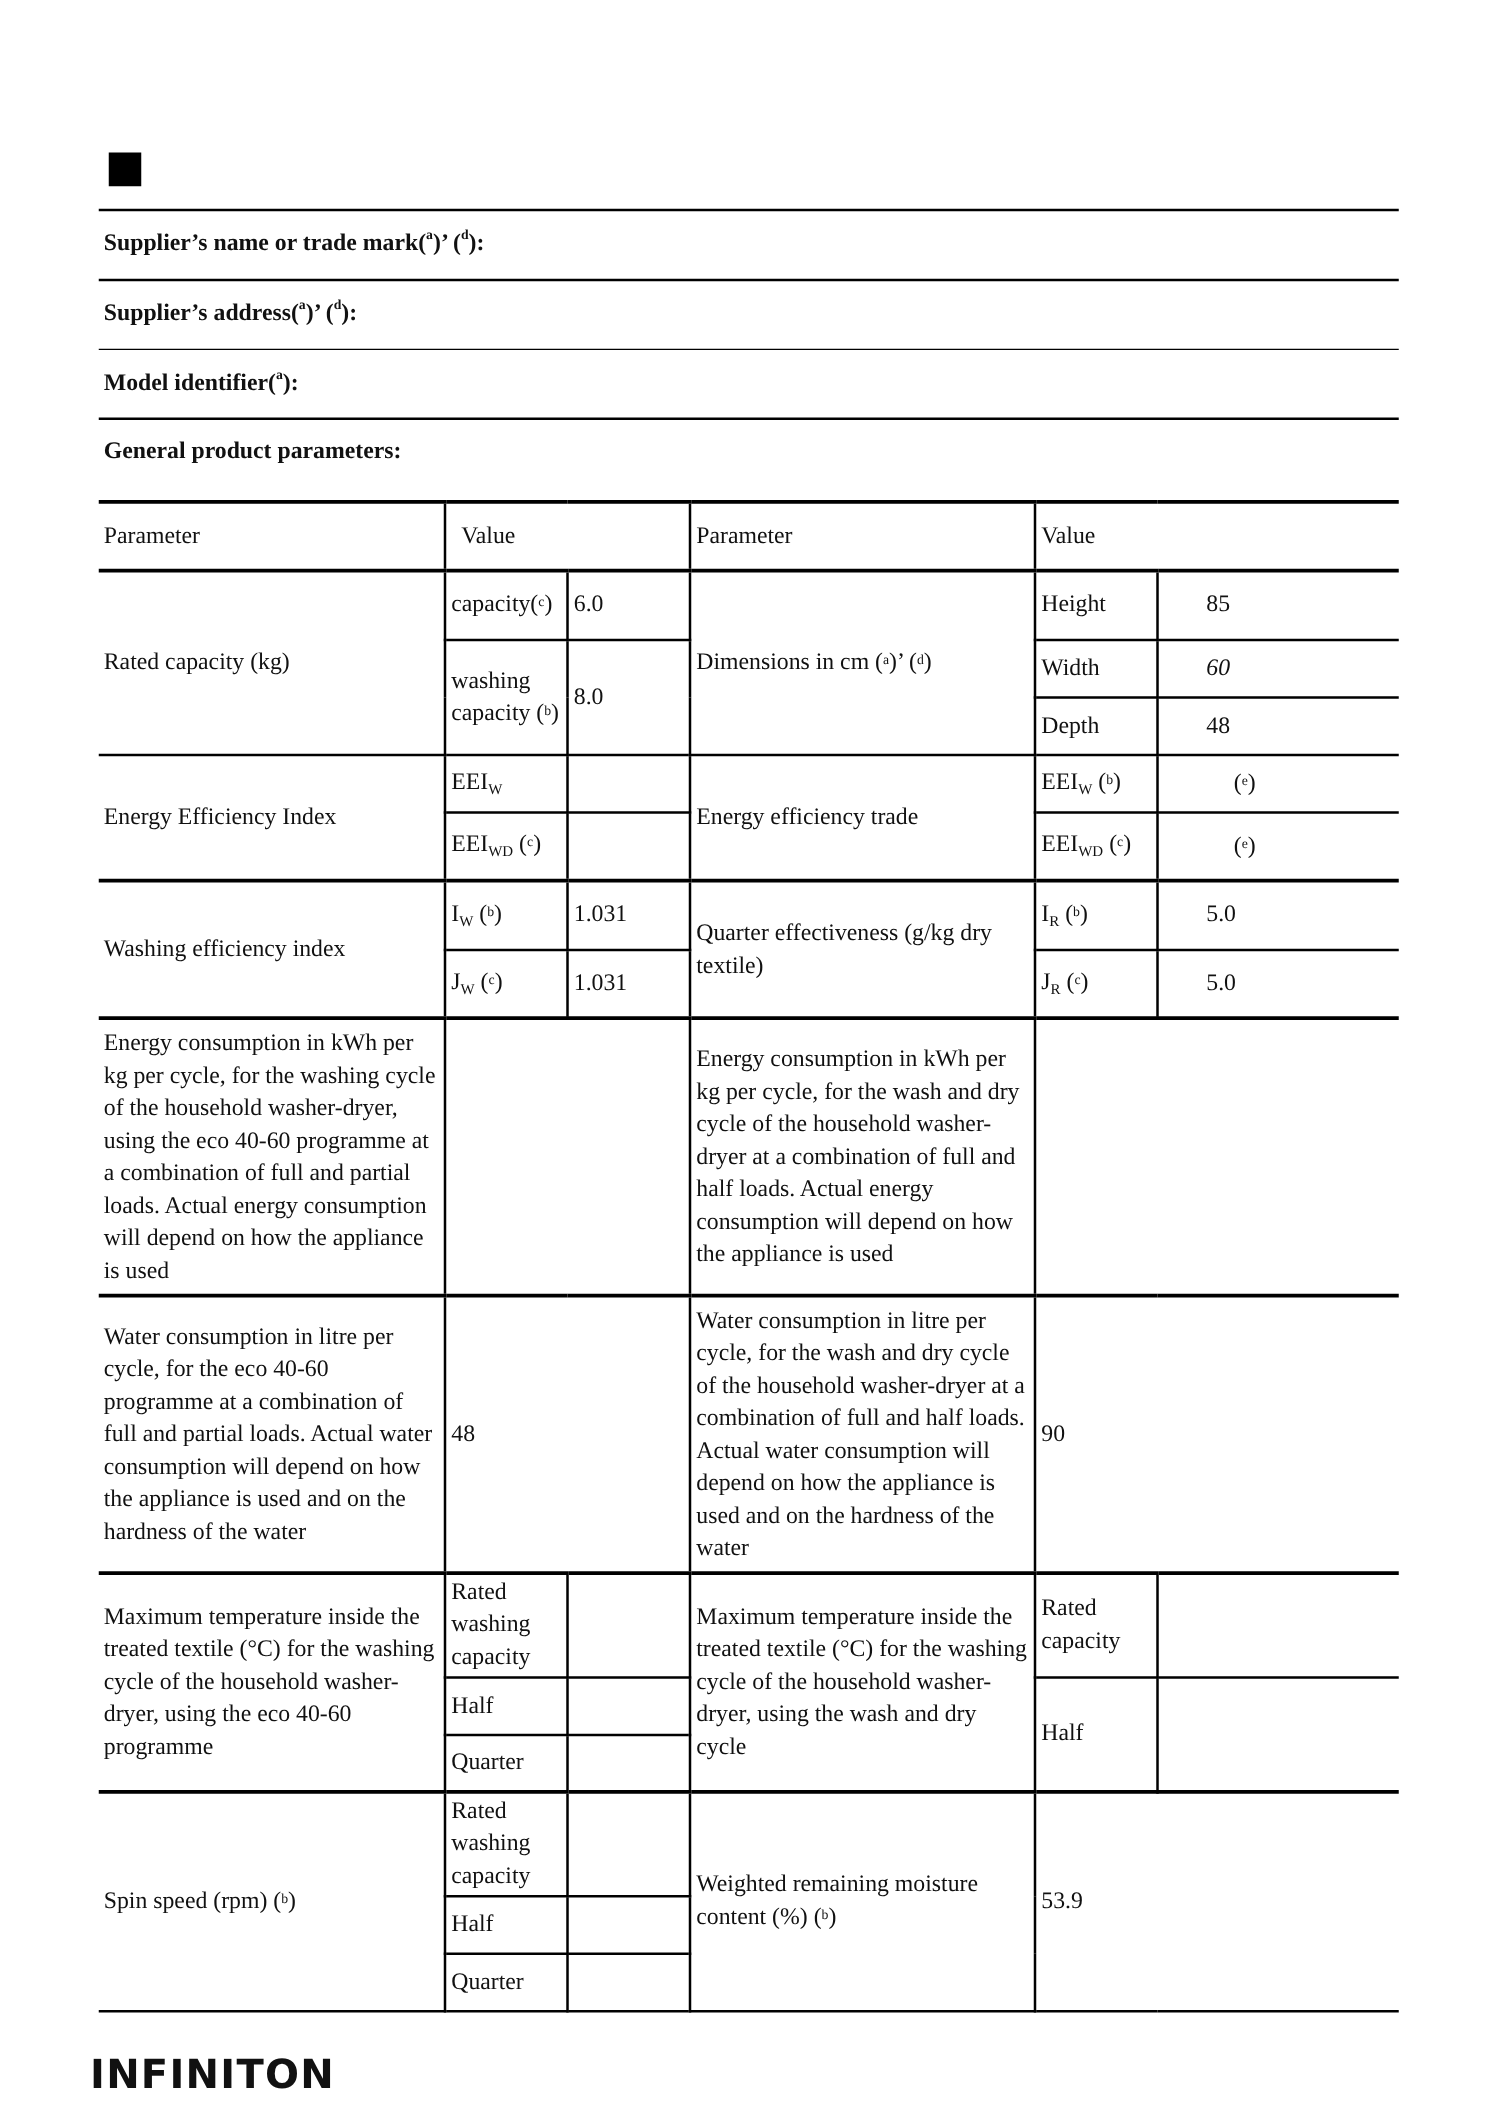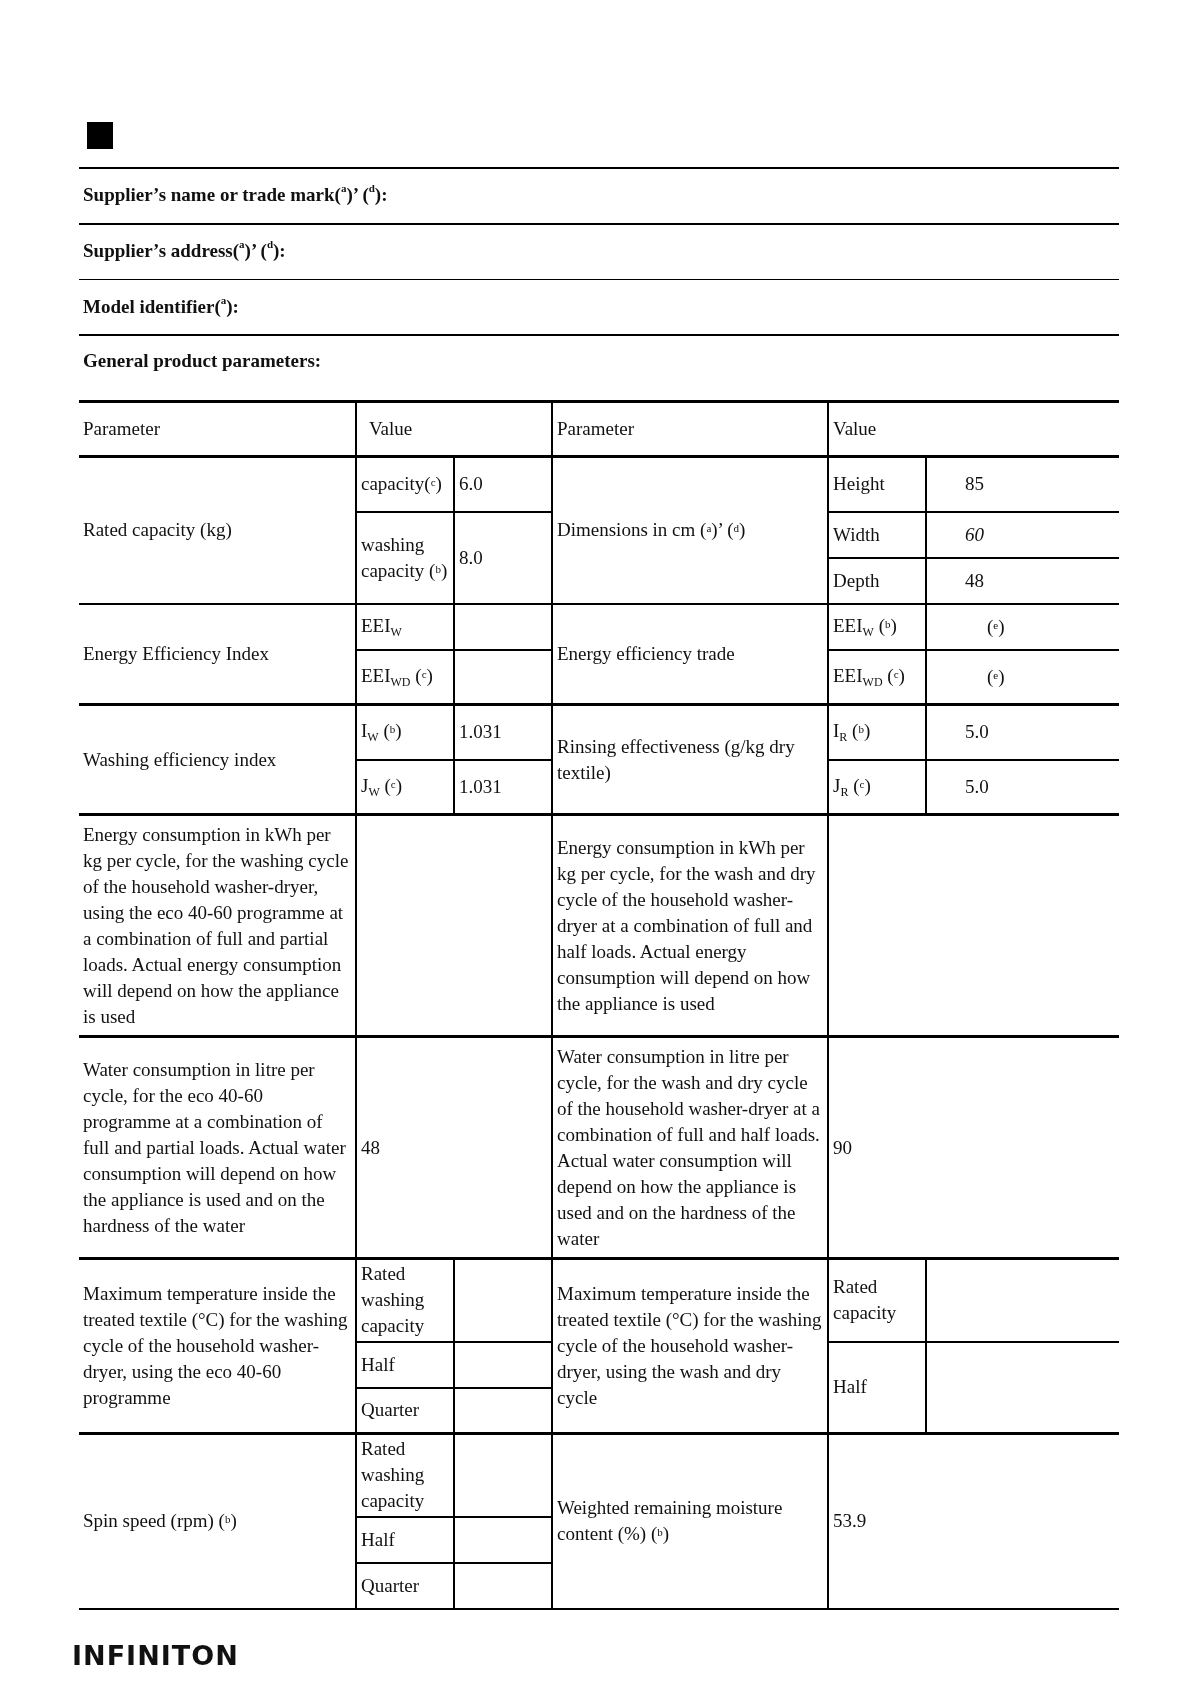--- a/index.html
+++ b/index.html
@@ -8,21 +8,21 @@
   .hrule { position:absolute; left:79px; width:1040px; background:#000; }
   .hdr { position:absolute; left:83px; font-weight:bold; font-size:19px; }
   sup { font-size:11px; vertical-align:top; position:relative; top:-2px; }
   sub { font-size:12px; vertical-align:baseline; position:relative; top:4px; }
   table.grid { position:absolute; left:79px; top:400px; width:1040px; border-collapse:collapse; table-layout:fixed; font-size:19px; line-height:26px; }
   table.grid td { border-left:2px solid #000; border-right:2px solid #000; border-top:2px solid #000; border-bottom:2px solid #000; padding:0 4px; vertical-align:middle; }
   table.grid td.first { border-left:none; }
   table.grid td.last { border-right:none; }
   table.grid tr.thick td { border-top:3px solid #000; }
   .c { }
-  .logo { position:absolute; left:72px; top:1640px; font-family:"DejaVu Sans", sans-serif; font-weight:bold; font-size:27px; letter-spacing:1px; color:#111; }
+  .logo { position:absolute; left:72px; top:1640px; font-family:"DejaVu Sans", sans-serif; font-weight:bold; font-size:32px; letter-spacing:1px; color:#111; }
 </style>
 </head>
 <body>
 
 <div class="sq"></div>
 
 <div class="hrule" style="top:167px;height:2px;"></div>
 <div class="hdr" style="top:184px;"><span>Supplier’s name or trade mark(</span><sup>a</sup><span>)’ (</span><sup>d</sup><span>):</span></div>
 <div class="hrule" style="top:223px;height:2px;"></div>
 <div class="hdr" style="top:240px;"><span>Supplier’s address(</span><sup>a</sup><span>)’ (</span><sup>d</sup><span>):</span></div>
@@ -80,21 +80,21 @@
     <td><span>EEI</span><sub>WD</sub> (<sup>c</sup>)</td>
     <td class="c"></td>
     <td><span>EEI</span><sub>WD</sub> (<sup>c</sup>)</td>
     <td class="last c" style="padding-left:60px;">(<sup>e</sup>)</td>
   </tr>
 
   <tr class="thick" style="height:55px;">
     <td class="first" rowspan="2">Washing efficiency index</td>
     <td><span>I</span><sub>W</sub> (<sup>b</sup>)</td>
     <td class="c">1.031</td>
-    <td rowspan="2">Rinsing effectiveness (g/kg dry textile)</td>
+    <td rowspan="2">Quarter effectiveness (g/kg dry textile)</td>
     <td><span>I</span><sub>R</sub> (<sup>b</sup>)</td>
     <td class="last" style="padding-left:38px;">5.0</td>
   </tr>
   <tr style="height:55px;">
     <td><span>J</span><sub>W</sub> (<sup>c</sup>)</td>
     <td class="c">1.031</td>
     <td><span>J</span><sub>R</sub> (<sup>c</sup>)</td>
     <td class="last" style="padding-left:38px;">5.0</td>
   </tr>
 

